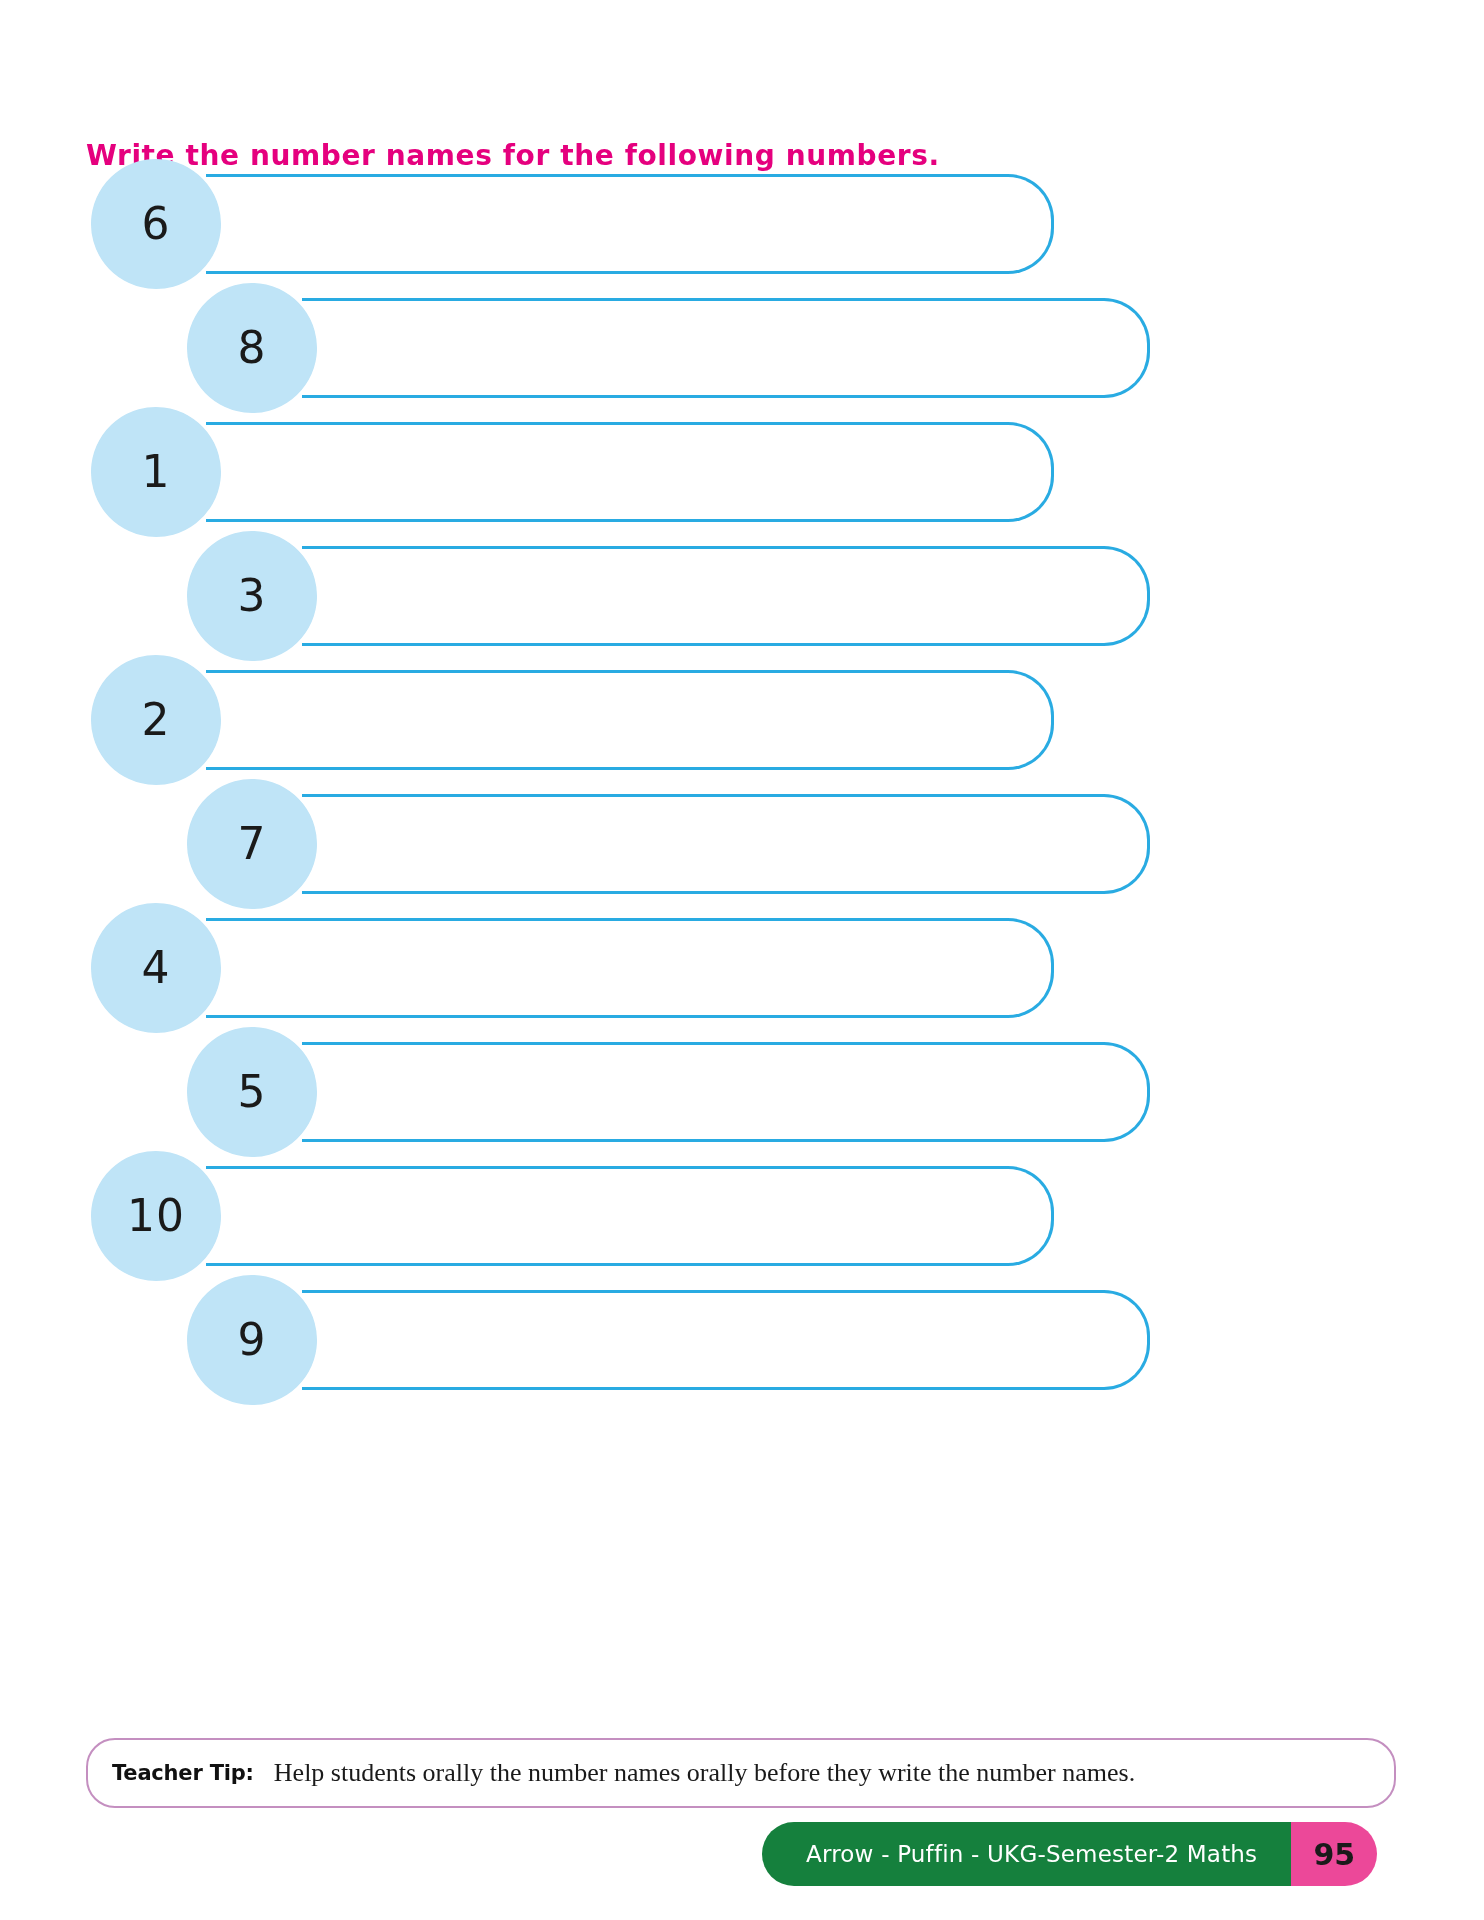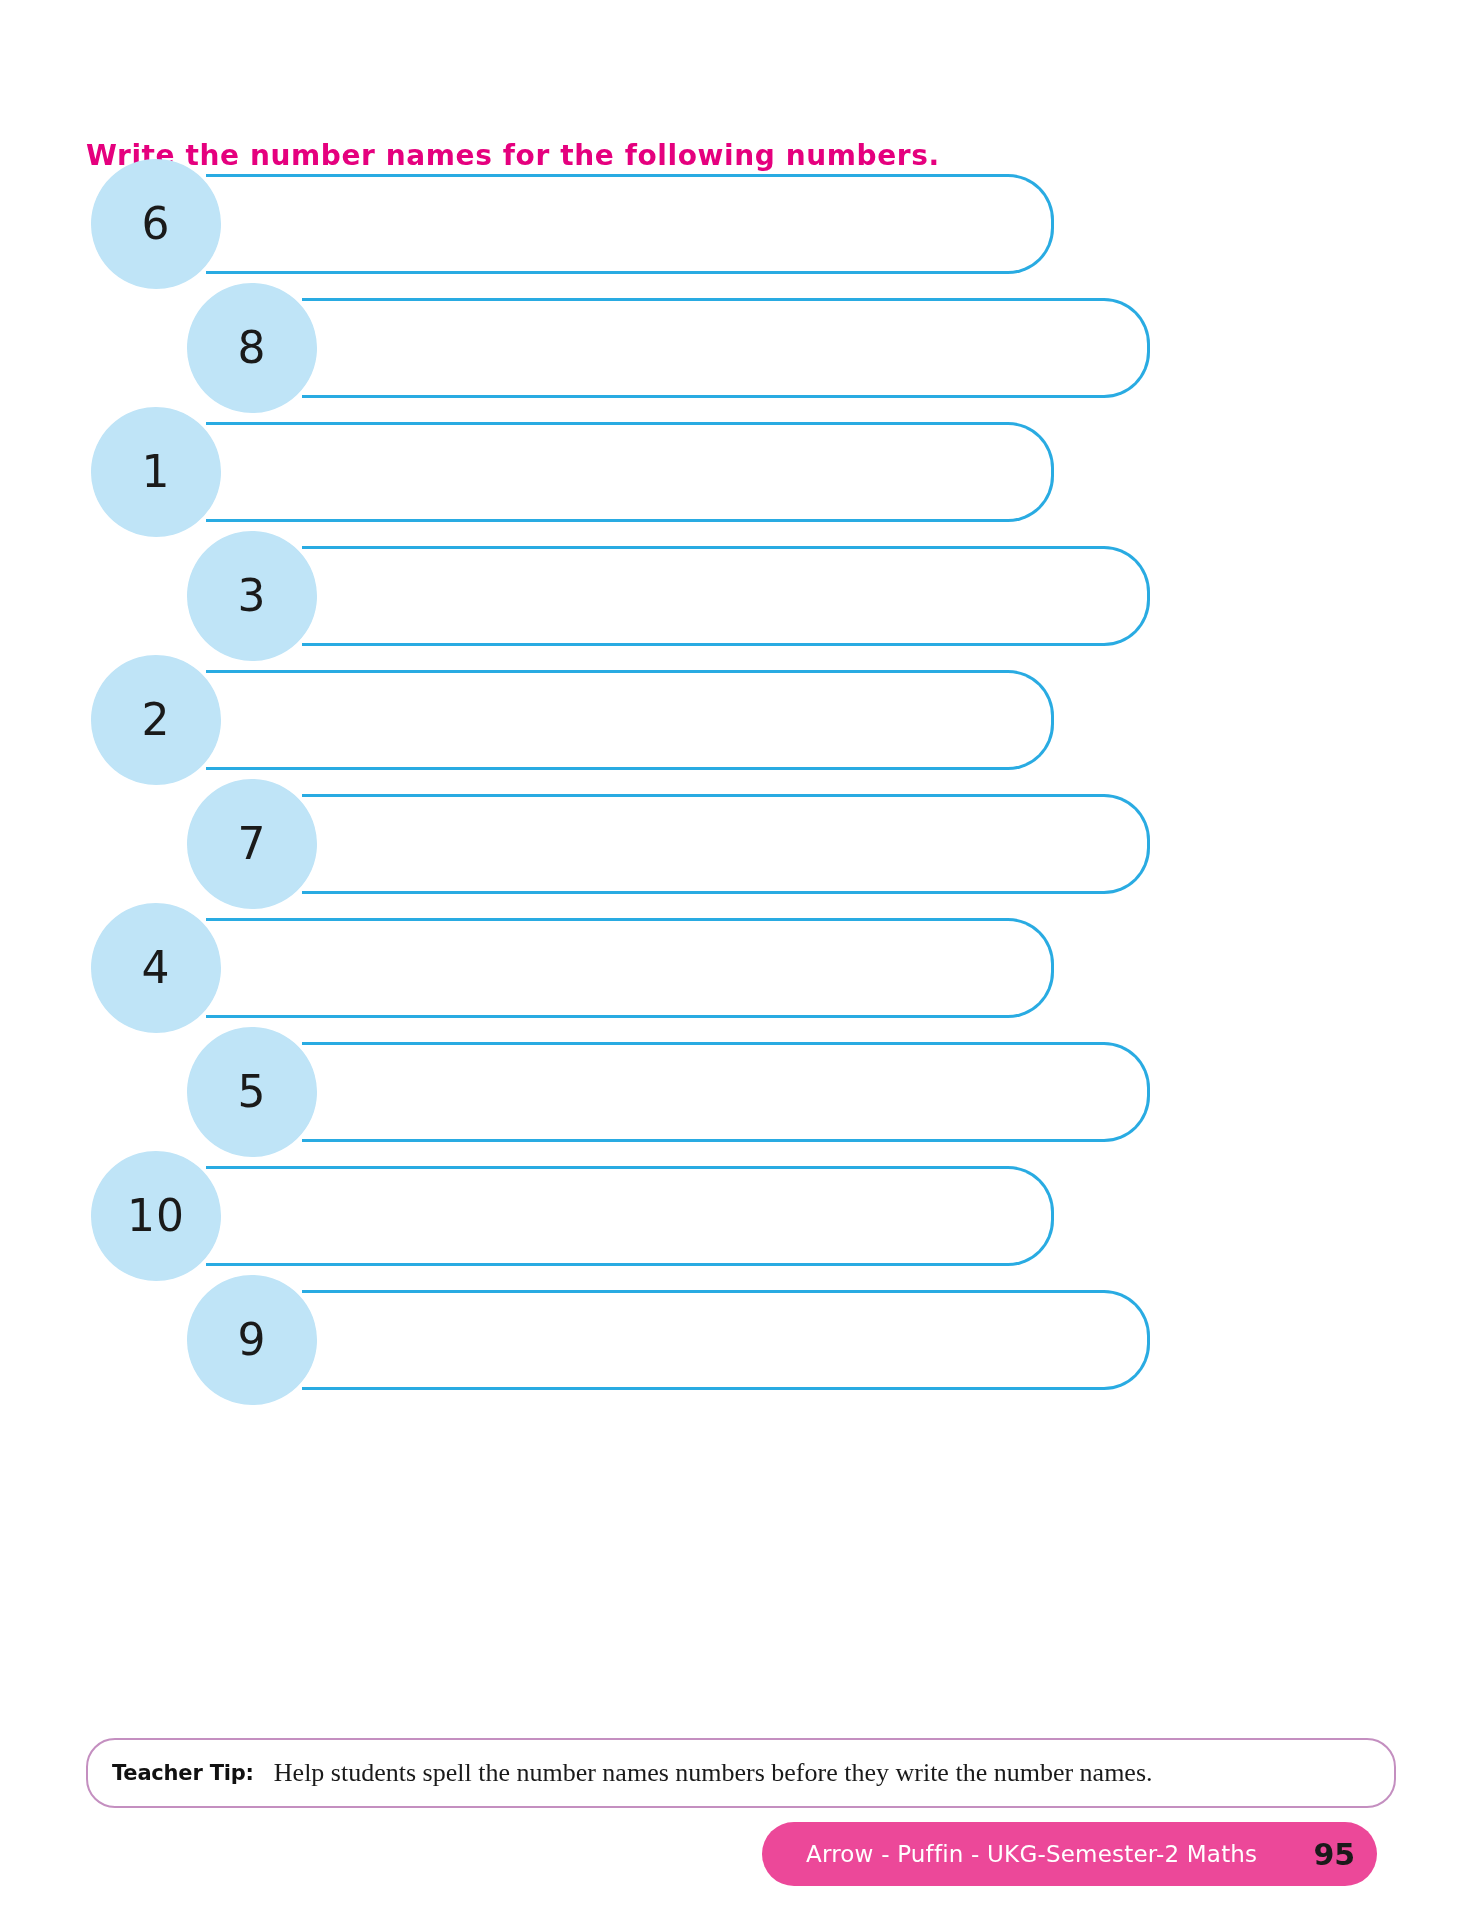--- a/index.html
+++ b/index.html
@@ -223,19 +223,19 @@
     <div class="row">
       <div class="answer-box" style="left: 302px; width: 848px; border-color: rgb(41, 171, 226);"></div>
       <div class="num-circle" style="left: 188px; background: rgb(191, 228, 247);">
         <span class="num-label">9</span>
       </div>
     </div>
   </div>
 
 <div class="teacher-tip" style="border-color: rgb(196, 143, 192);">
   <span class="tip-label">Teacher Tip:</span>
-  <span class="tip-text">Help students spell the number names numbers before they write the number names.</span>
+  <span class="tip-text">Help students orally the number names orally before they write the number names.</span>
 </div>
 
 <div class="footer">
-  <div class="footer-brand" style="background: #ec4899;">Arrow - Puffin - UKG-Semester-2 Maths</div>
+  <div class="footer-brand" style="background: #15803d;">Arrow - Puffin - UKG-Semester-2 Maths</div>
   <div class="footer-page" style="background: #ec4899;">95</div>
 </div>
 
 </body></html>

